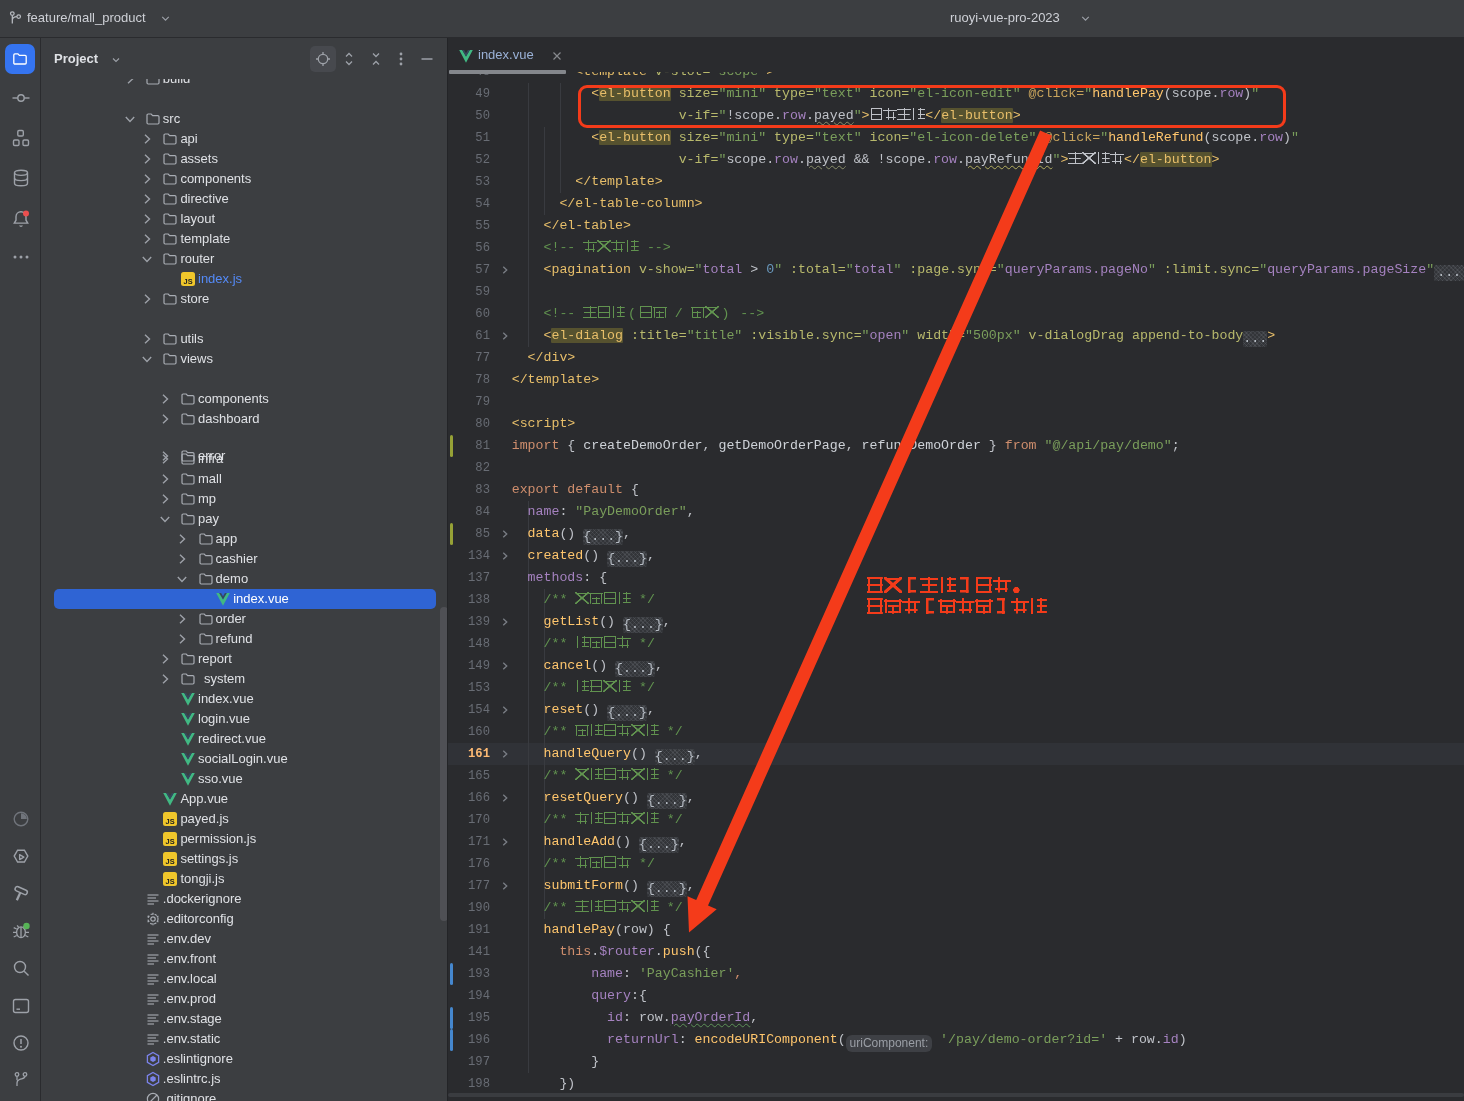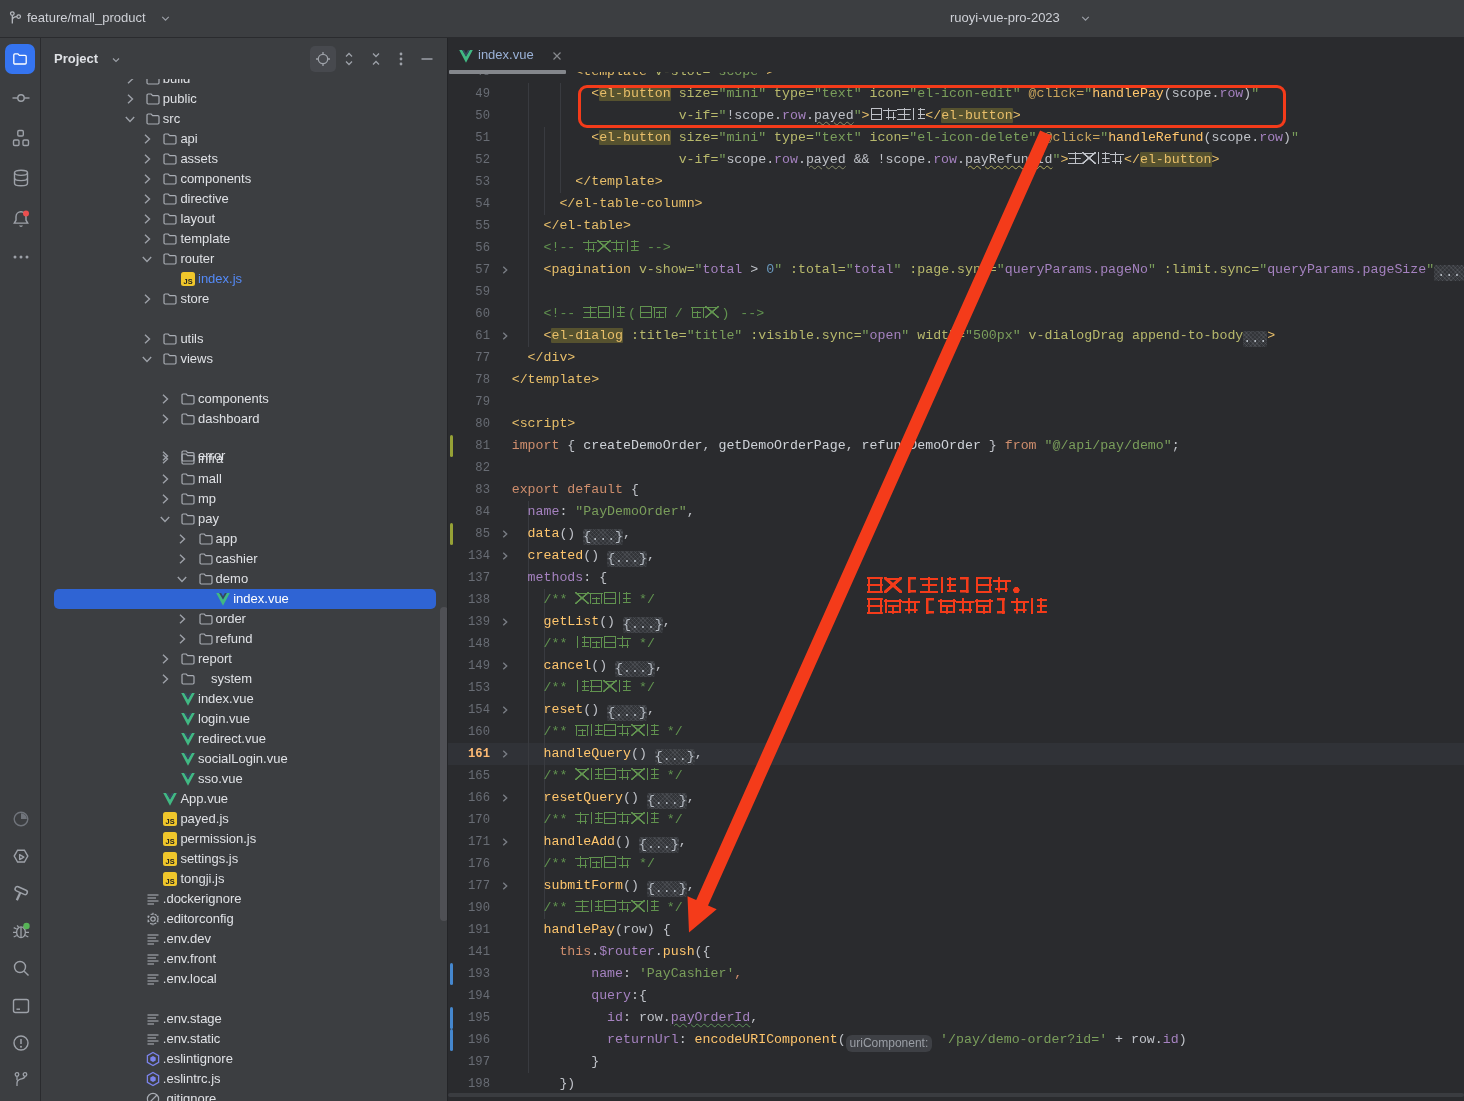--- a/index.html
+++ b/index.html
@@ -214,31 +214,20 @@
       <svg class="tch" style="left:80.5px" viewBox="0 0 16 16">
         <path d="M6 3.8L10.5 8 6 12.2" fill="none" stroke="#9da1a8" stroke-width="1.4"></path>
       </svg>
       <span class="tic" style="left:103.7px">
         <svg class="ti" viewBox="0 0 16 16">
           <path d="M2 4.2c0-.7.5-1.2 1.2-1.2h3l1.5 1.6h5.1c.7 0 1.2.5 1.2 1.2v6c0 .7-.5 1.2-1.2 1.2H3.2c-.7 0-1.2-.5-1.2-1.2z" fill="none" stroke="#a8acb3" stroke-width="1.2"></path>
         </svg>
       </span>
       <span class="tlb" style="left:121.8px">build</span>
     </div>
-<div class="trow" style="top:51px">
-      <svg class="tch" style="left:80.5px" viewBox="0 0 16 16">
-        <path d="M6 3.8L10.5 8 6 12.2" fill="none" stroke="#9da1a8" stroke-width="1.4"></path>
-      </svg>
-      <span class="tic" style="left:103.7px">
-        <svg class="ti" viewBox="0 0 16 16">
-          <path d="M2 4.2c0-.7.5-1.2 1.2-1.2h3l1.5 1.6h5.1c.7 0 1.2.5 1.2 1.2v6c0 .7-.5 1.2-1.2 1.2H3.2c-.7 0-1.2-.5-1.2-1.2z" fill="none" stroke="#a8acb3" stroke-width="1.2"></path>
-        </svg>
-      </span>
-      <span class="tlb" style="left:121.8px">public</span>
-    </div>
 <div class="trow" style="top:71px">
       <svg class="tch r" style="left:80.5px" viewBox="0 0 16 16">
         <path d="M6 3.8L10.5 8 6 12.2" fill="none" stroke="#9da1a8" stroke-width="1.4"></path>
       </svg>
       <span class="tic" style="left:103.7px">
         <svg class="ti" viewBox="0 0 16 16">
           <path d="M2 4.2c0-.7.5-1.2 1.2-1.2h3l1.5 1.6h5.1c.7 0 1.2.5 1.2 1.2v6c0 .7-.5 1.2-1.2 1.2H3.2c-.7 0-1.2-.5-1.2-1.2z" fill="none" stroke="#a8acb3" stroke-width="1.2"></path>
         </svg>
       </span>
       <span class="tlb" style="left:121.8px">src</span>
@@ -517,21 +506,21 @@
     </div>
 <div class="trow" style="top:631px">
       <svg class="tch" style="left:115.7px" viewBox="0 0 16 16">
         <path d="M6 3.8L10.5 8 6 12.2" fill="none" stroke="#9da1a8" stroke-width="1.4"></path>
       </svg>
       <span class="tic" style="left:138.9px">
         <svg class="ti" viewBox="0 0 16 16">
           <path d="M2 4.2c0-.7.5-1.2 1.2-1.2h3l1.5 1.6h5.1c.7 0 1.2.5 1.2 1.2v6c0 .7-.5 1.2-1.2 1.2H3.2c-.7 0-1.2-.5-1.2-1.2z" fill="none" stroke="#a8acb3" stroke-width="1.2"></path>
         </svg>
       </span>
-      <span class="tlb" style="left:170px">system</span>
+      <span class="tlb" style="left:163px">system</span>
     </div>
 <div class="trow" style="top:651px">
       <span class="tic" style="left:138.9px">
         <svg class="ti" viewBox="0 0 16 16">
           <path d="M1.2 2h3l3.8 6.5L11.8 2h3L8 14.8z" fill="#41B883"></path>
           <path d="M4.2 2h1.9L8 5.2 9.9 2h1.9L8 8.5z" fill="#35495E"></path>
         </svg>
       </span>
       <span class="tlb" style="left:157.0px">index.vue</span>
     </div>
@@ -670,20 +659,33 @@
         <svg class="ti" viewBox="0 0 16 16">
           <g stroke="#a8acb3" stroke-width="1.1">
             <line x1="2.5" y1="4" x2="13.5" y2="4"></line>
             <line x1="2.5" y1="7" x2="11" y2="7"></line>
             <line x1="2.5" y1="10" x2="13.5" y2="10"></line>
             <line x1="2.5" y1="13" x2="9" y2="13"></line>
           </g>
         </svg>
       </span>
       <span class="tlb" style="left:121.8px">.env.local</span>
+    </div>
+<div class="trow" style="top:951px">
+      <span class="tic" style="left:103.7px">
+        <svg class="ti" viewBox="0 0 16 16">
+          <g stroke="#a8acb3" stroke-width="1.1">
+            <line x1="2.5" y1="4" x2="13.5" y2="4"></line>
+            <line x1="2.5" y1="7" x2="11" y2="7"></line>
+            <line x1="2.5" y1="10" x2="13.5" y2="10"></line>
+            <line x1="2.5" y1="13" x2="9" y2="13"></line>
+          </g>
+        </svg>
+      </span>
+      <span class="tlb" style="left:121.8px">.env.prod</span>
     </div>
 <div class="trow" style="top:971px">
       <span class="tic" style="left:103.7px">
         <svg class="ti" viewBox="0 0 16 16">
           <g stroke="#a8acb3" stroke-width="1.1">
             <line x1="2.5" y1="4" x2="13.5" y2="4"></line>
             <line x1="2.5" y1="7" x2="11" y2="7"></line>
             <line x1="2.5" y1="10" x2="13.5" y2="10"></line>
             <line x1="2.5" y1="13" x2="9" y2="13"></line>
           </g>

